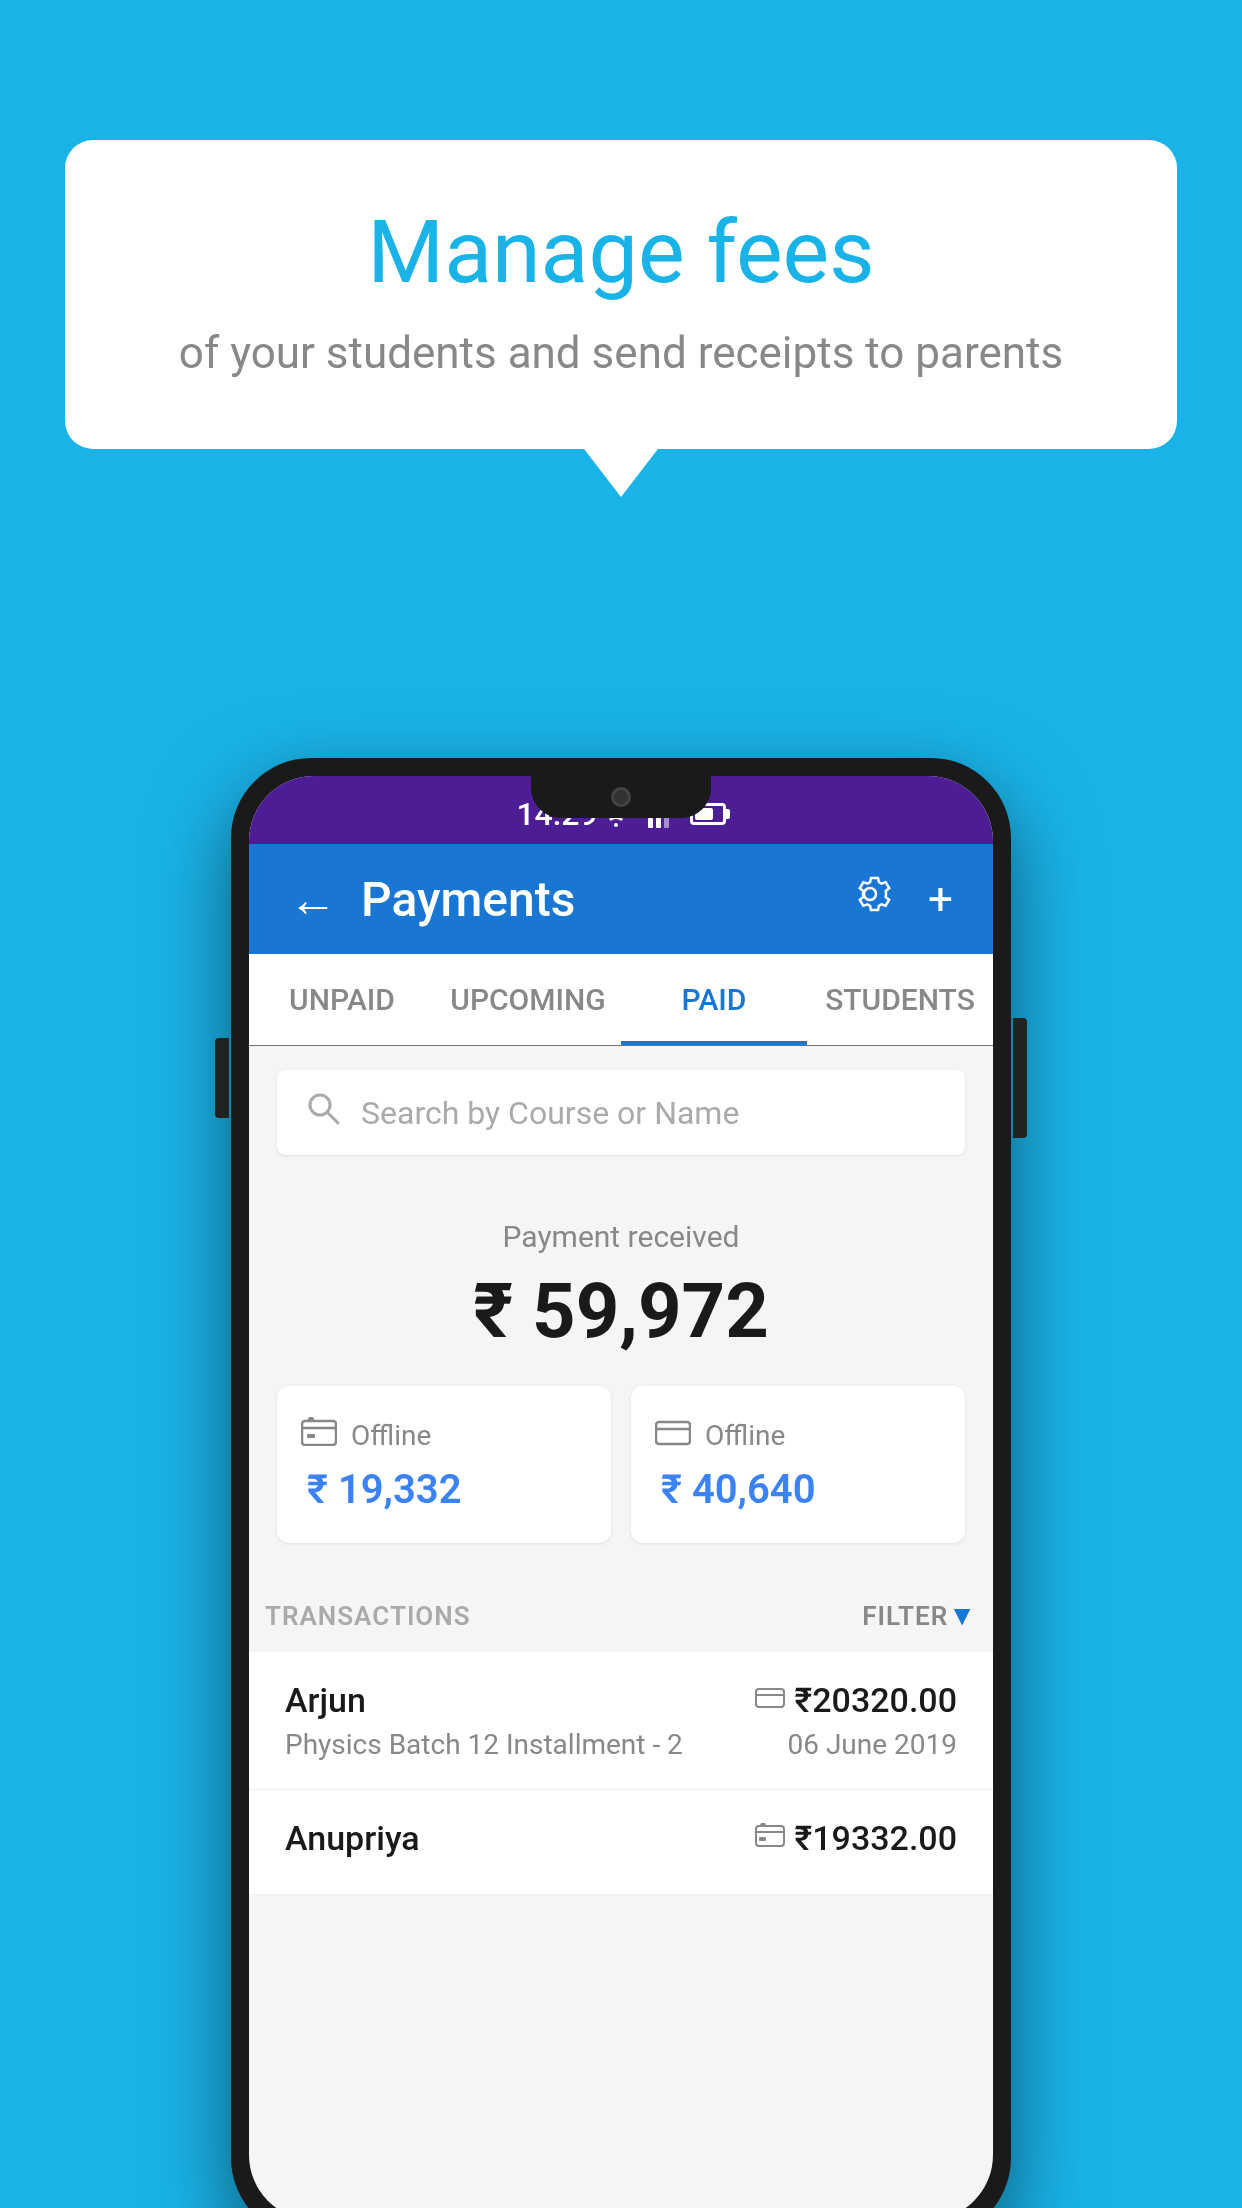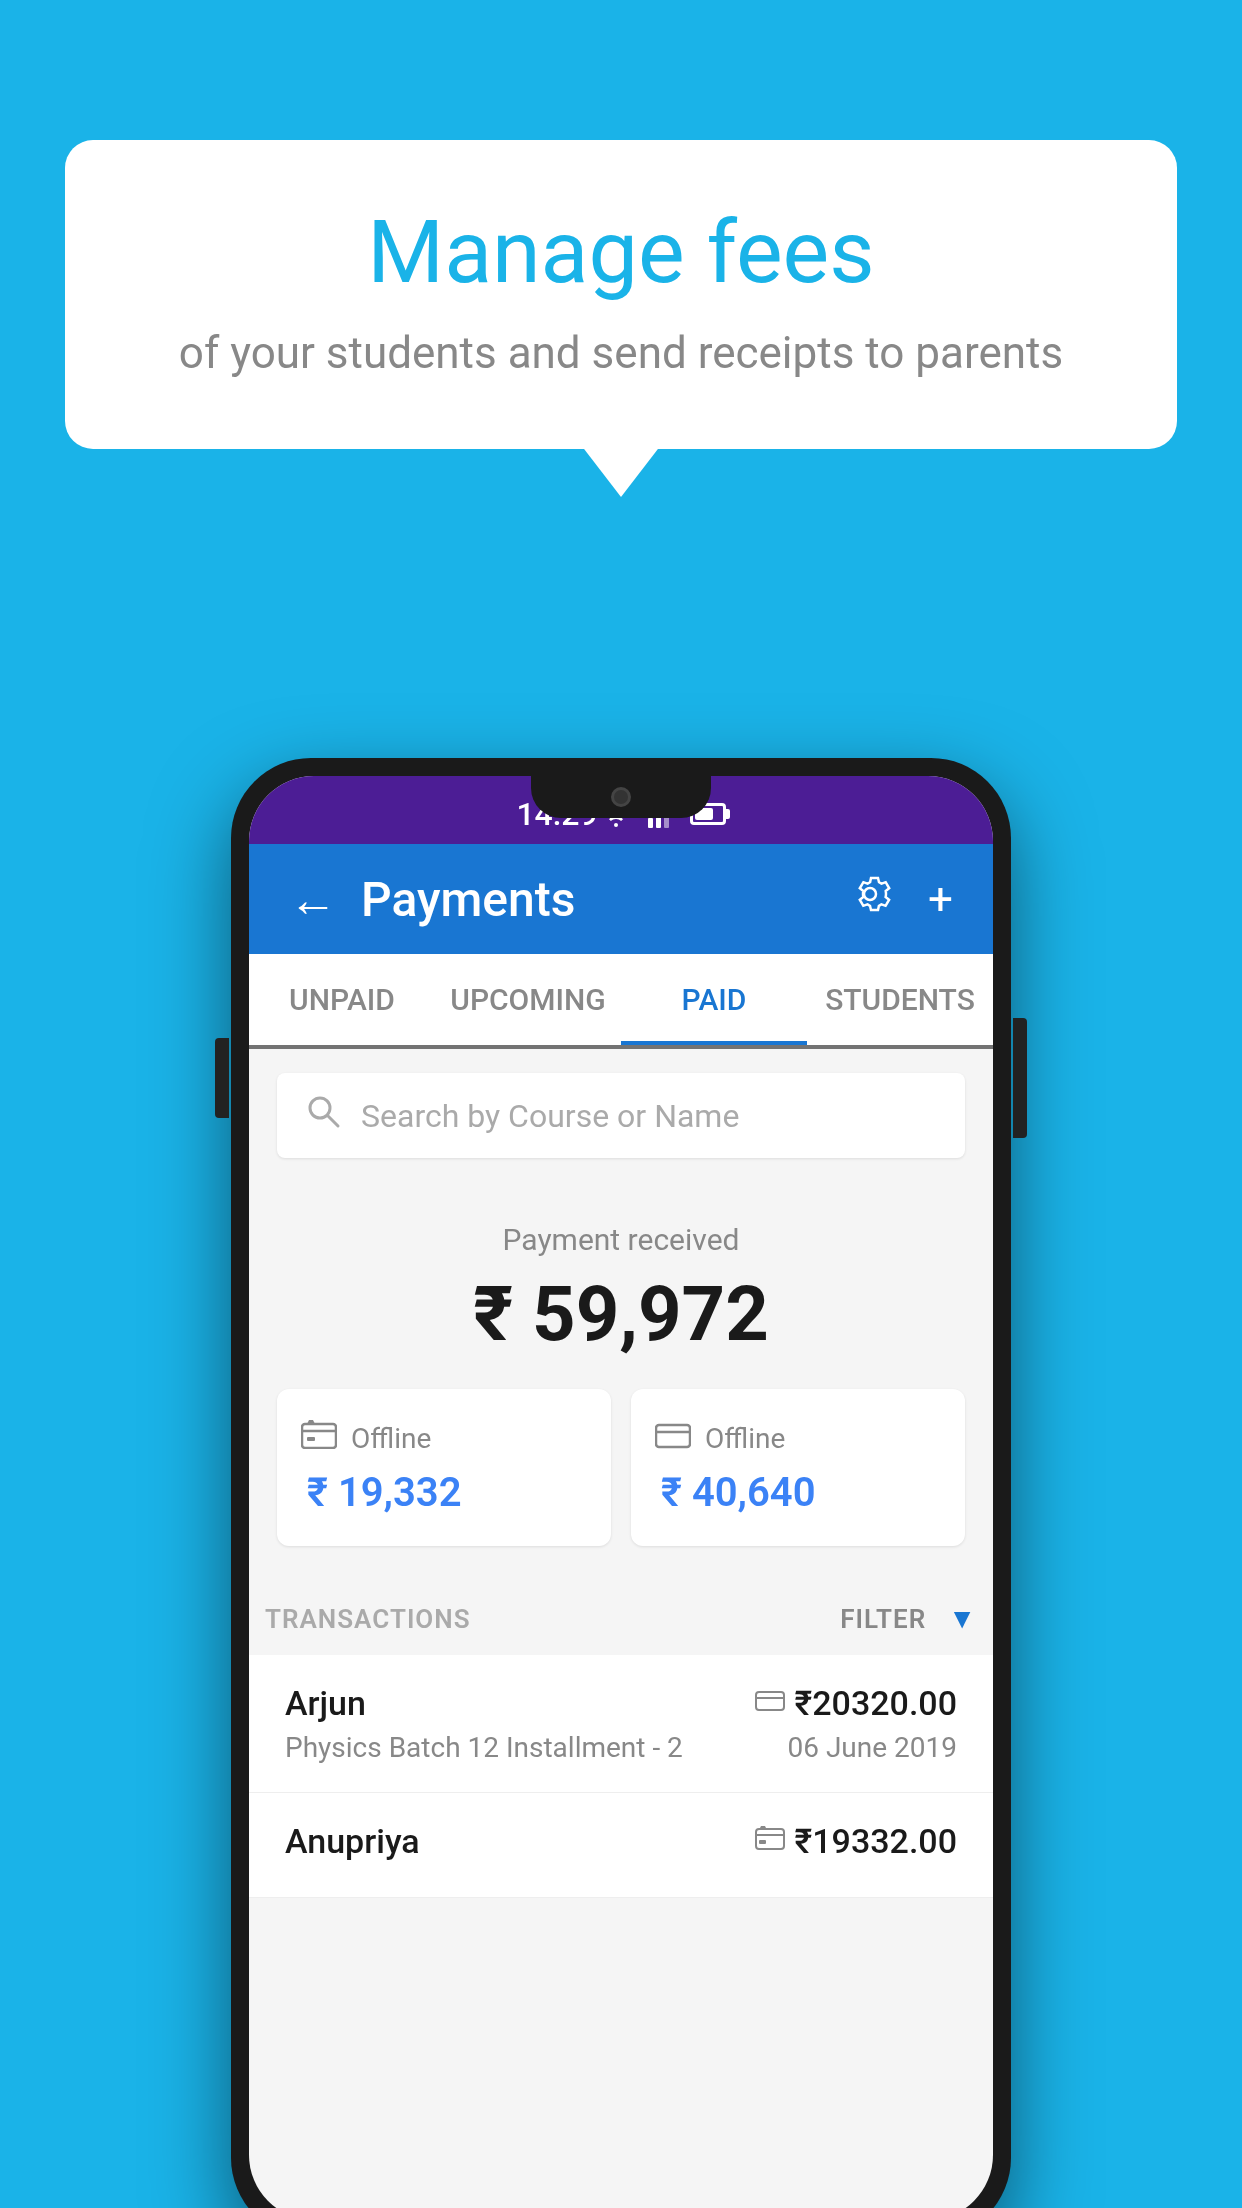--- a/index.html
+++ b/index.html
@@ -227,21 +227,21 @@
     .gear-btn, .plus-btn {
       color: #fff;
       font-size: 44px;
       cursor: pointer;
     }
 
     
     .tabs {
       background: #fff;
       display: flex;
-      border-bottom: 4px solid #737373;
+      border-bottom: 1px solid #737373;
     }
 
     .tab {
       flex: 1;
       text-align: center;
       padding: 28px 0;
       font-size: 30px;
       font-weight: 500;
       color: #888;
       cursor: pointer;
@@ -358,21 +358,21 @@
     .transactions-label {
       color: #aaa;
       font-size: 26px;
       font-weight: 600;
       letter-spacing: 1px;
     }
 
     .filter-btn {
       display: flex;
       align-items: center;
-      gap: 22px;
+      gap: 0;
       color: #888;
       font-size: 26px;
       font-weight: 600;
       letter-spacing: 1px;
       cursor: pointer;
     }
 
     .filter-icon {
       color: #1976d2;
       font-size: 28px;

